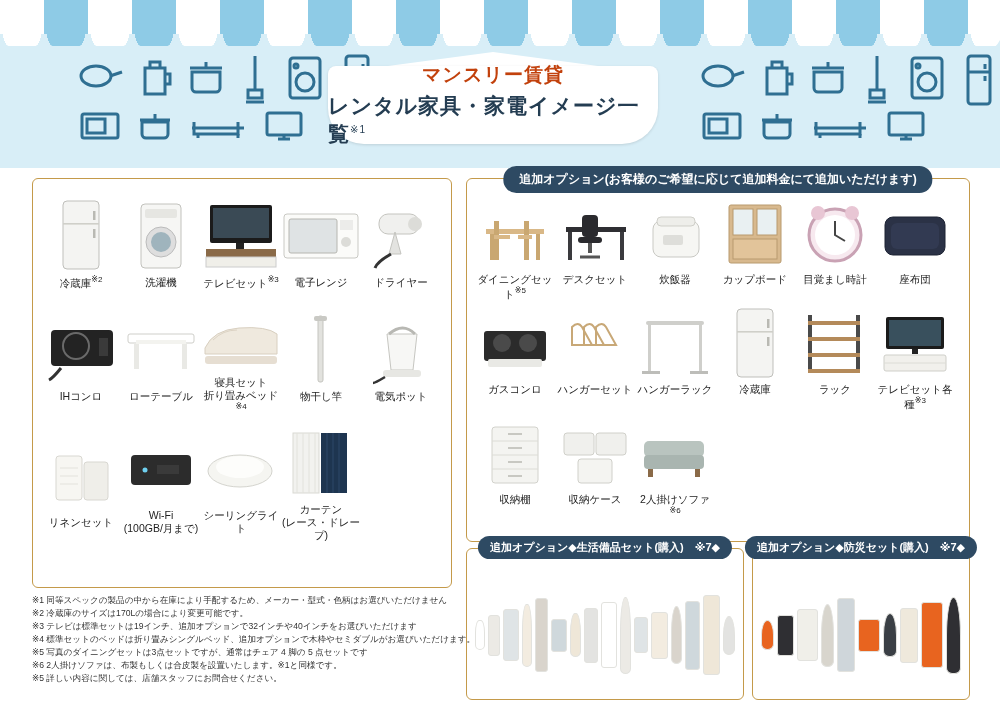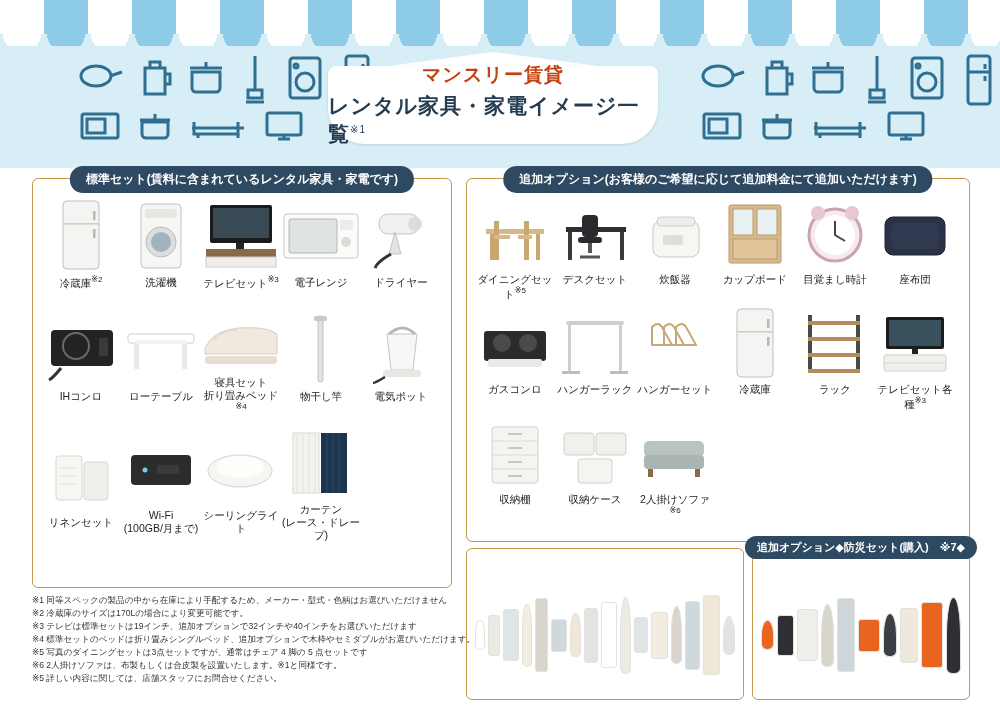--- a/index.html
+++ b/index.html
@@ -230,21 +230,20 @@
   </div>
 
   <div class="badge-roof"></div>
   <div class="title-badge">
     <div class="t1">マンスリー賃貸</div>
     <div class="t2"><span>レンタル家具・家電イメージ一覧</span><sup>※1</sup></div>
   </div>
 </div>
 
 <div class="panel" id="panel-standard">
-  <div class="panel-title">標準セット(賃料に含まれているレンタル家具・家電です)</div>
   <div class="grid" id="grid-standard">
       <div class="cell">
         <div class="img">
           <svg width="68" height="72" viewBox="0 0 68 72">
             <rect x="16" y="2" width="36" height="68" rx="4" fill="#f4f4f2" stroke="#bfbfbb"></rect>
             <rect x="16" y="24" width="36" height="1.6" fill="#cfcfc9"></rect>
             <rect x="46" y="12" width="2.5" height="9" fill="#b9b9b3"></rect>
             <rect x="46" y="30" width="2.5" height="9" fill="#b9b9b3"></rect>
           </svg>
         </div>
@@ -473,40 +472,40 @@
             <circle cx="24" cy="34" r="9" fill="#4a4a4a"></circle>
             <circle cx="50" cy="34" r="9" fill="#4a4a4a"></circle>
             <rect x="10" y="50" width="54" height="8" rx="2" fill="#e9e9e5"></rect>
           </svg>
         </div>
         <div class="lbl">ガスコンロ</div>
       </div>
       <div class="cell">
         <div class="img">
           <svg width="74" height="70" viewBox="0 0 74 70">
+            <g stroke="#c8a877" fill="none" stroke-width="2">
+        <path d="M14 18 q6 -6 10 0 l10 18 h-20z"></path>
+              <path d="M26 18 q6 -6 10 0 l10 18 h-20z"></path>
+              <path d="M38 18 q6 -6 10 0 l10 18 h-20z"></path>
+            </g>
+          </svg>
+        </div>
+        <div class="lbl">ハンガーセット</div>
+      </div>
+      <div class="cell">
+        <div class="img">
+          <svg width="74" height="70" viewBox="0 0 74 70">
             <rect x="8" y="12" width="58" height="4" rx="2" fill="#cfcfcb"></rect>
             <rect x="10" y="16" width="3" height="46" fill="#cfcfcb"></rect>
             <rect x="61" y="16" width="3" height="46" fill="#cfcfcb"></rect>
             <rect x="4" y="62" width="18" height="3" fill="#bdbdb9"></rect>
             <rect x="52" y="62" width="18" height="3" fill="#bdbdb9"></rect>
           </svg>
         </div>
         <div class="lbl">ハンガーラック</div>
-      </div>
-      <div class="cell">
-        <div class="img">
-          <svg width="74" height="70" viewBox="0 0 74 70">
-            <g stroke="#c8a877" fill="none" stroke-width="2">
-        <path d="M14 18 q6 -6 10 0 l10 18 h-20z"></path>
-              <path d="M26 18 q6 -6 10 0 l10 18 h-20z"></path>
-              <path d="M38 18 q6 -6 10 0 l10 18 h-20z"></path>
-            </g>
-          </svg>
-        </div>
-        <div class="lbl">ハンガーセット</div>
       </div>
       <div class="cell">
         <div class="img">
           <svg width="68" height="72" viewBox="0 0 68 72">
             <rect x="16" y="2" width="36" height="68" rx="4" fill="#f4f4f2" stroke="#bfbfbb"></rect>
             <rect x="16" y="24" width="36" height="1.6" fill="#cfcfc9"></rect>
             <rect x="46" y="12" width="2.5" height="9" fill="#b9b9b3"></rect>
             <rect x="46" y="30" width="2.5" height="9" fill="#b9b9b3"></rect>
           </svg>
         </div>
@@ -565,20 +564,21 @@
             <rect x="10" y="50" width="5" height="8" fill="#8a6a48"></rect>
             <rect x="57" y="50" width="5" height="8" fill="#8a6a48"></rect>
           </svg>
         </div>
         <div class="lbl">2人掛けソファ<sup>※6</sup></div>
       </div>
     </div>
 </div>
 
 <div class="panel" id="panel-living">
+  <div class="panel-title small">追加オプション◆生活備品セット(購入)　※7◆</div>
   <div class="photo-strip" id="strip-living">
       <div class="sundry" style="width: 18px; height: 28px; background: rgb(255, 255, 255); border-radius: 50% 50% 6px 6px;"></div>
       <div class="sundry" style="width: 25px; height: 39px; background: rgb(236, 234, 229); border-radius: 3px;"></div>
       <div class="sundry" style="width: 32px; height: 50px; background: rgb(223, 228, 230); border-radius: 3px;"></div>
       <div class="sundry" style="width: 19px; height: 61px; background: rgb(243, 236, 224); border-radius: 50% 50% 6px 6px;"></div>
       <div class="sundry" style="width: 26px; height: 72px; background: rgb(217, 212, 204); border-radius: 3px;"></div>
       <div class="sundry" style="width: 33px; height: 31px; background: rgb(207, 216, 220); border-radius: 3px;"></div>
       <div class="sundry" style="width: 20px; height: 42px; background: rgb(239, 231, 216); border-radius: 50% 50% 6px 6px;"></div>
       <div class="sundry" style="width: 27px; height: 53px; background: rgb(227, 227, 225); border-radius: 3px;"></div>
       <div class="sundry" style="width: 34px; height: 64px; background: rgb(255, 255, 255); border-radius: 3px;"></div>

